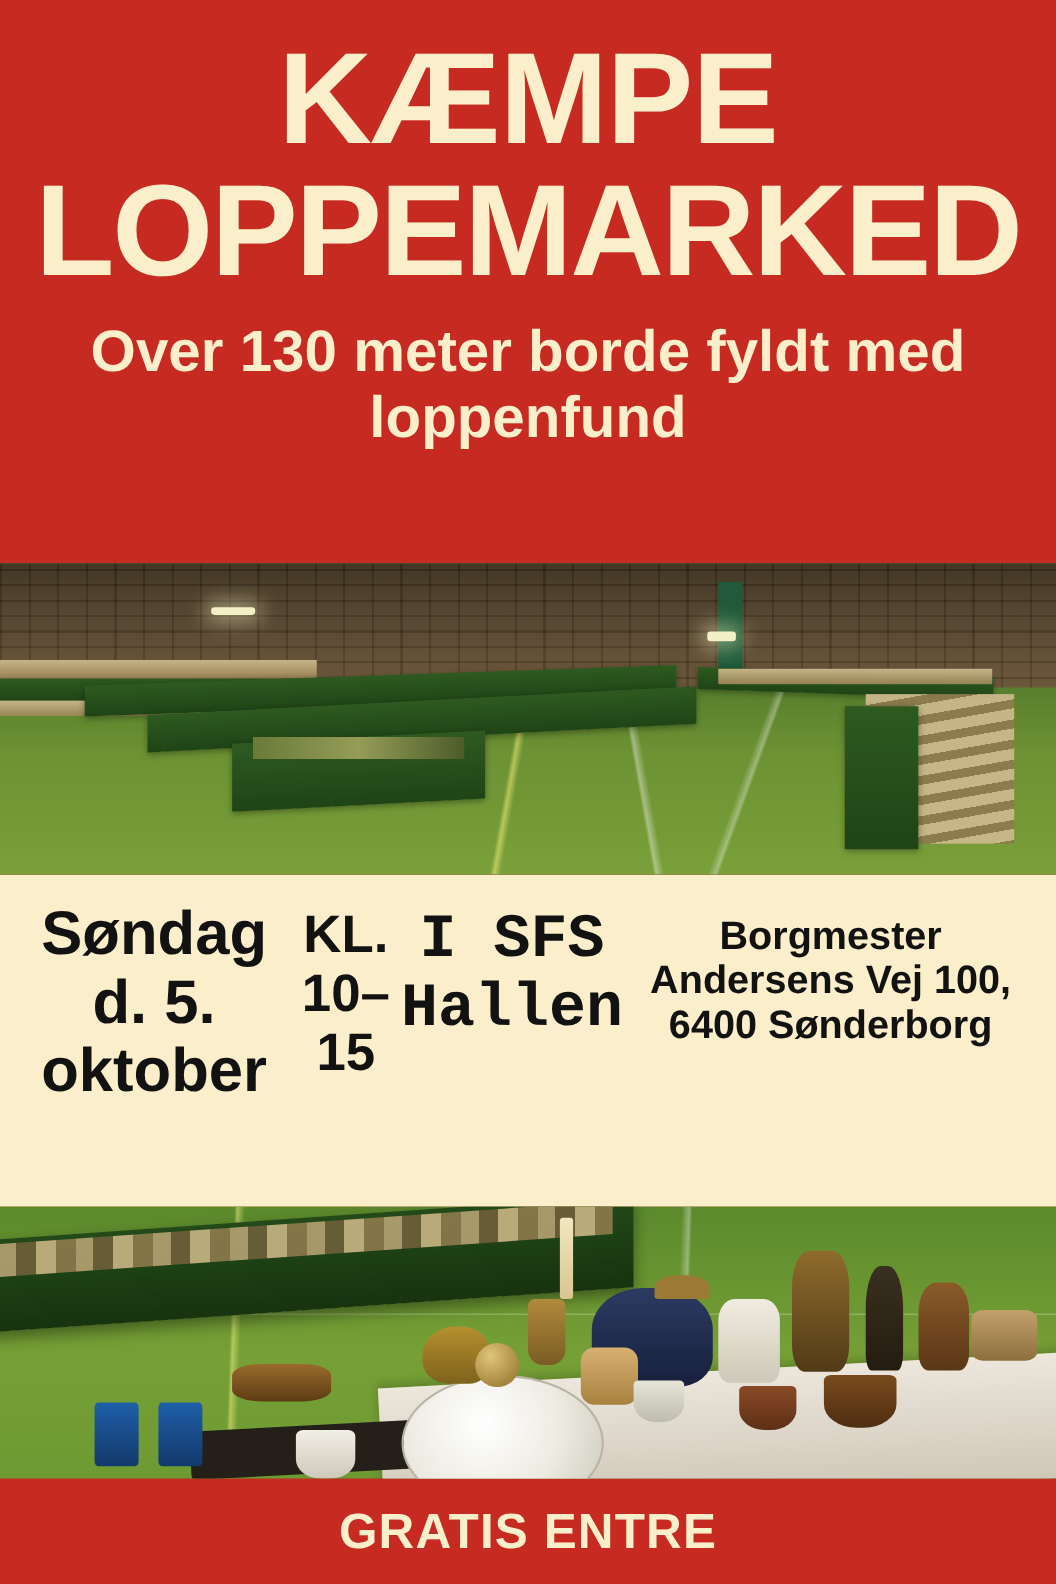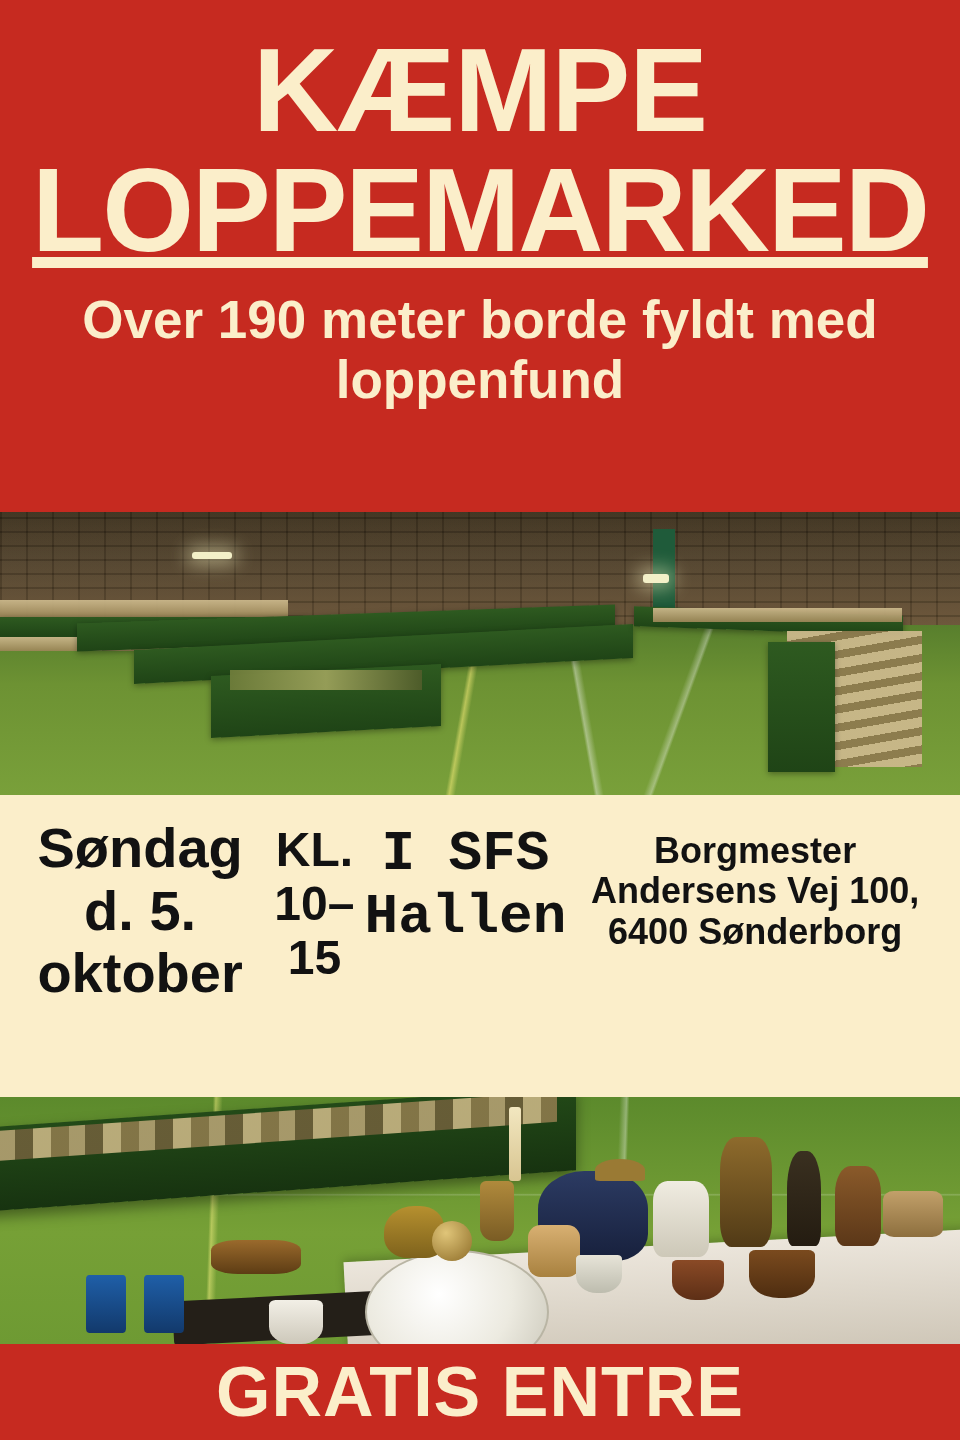--- a/index.html
+++ b/index.html
@@ -42,21 +42,20 @@
     text-transform: uppercase;
   }
   .title-line-1 {
     font-size: 118px;
     margin-top: 6px;
   }
   .title-line-2 {
     font-size: 118px;
     margin-top: 8px;
     letter-spacing: -2px;
-    text-decoration: underline;
   }
   .subtitle {
     color: #fbeeca;
     font-weight: bold;
     font-size: 53px;
     line-height: 1.12;
     margin-top: 24px;
     padding: 0 40px;
   }
 
@@ -217,34 +216,34 @@
   .footer {
     background: #c62a20;
     height: 96px;
     display: flex;
     align-items: center;
     justify-content: center;
   }
   .footer-text {
     color: #fbeeca;
     font-weight: bold;
-    font-size: 70px;
+    font-size: 45px;
     letter-spacing: 1px;
     text-transform: uppercase;
   }
 </style>
 </head>
 <body>
 
 <div class="poster">
 
   <div class="header">
     <div class="title-line-1">KÆMPE</div>
     <div class="title-line-2">LOPPEMARKED</div>
-    <div class="subtitle">Over 190 meter borde fyldt med loppenfund</div>
+    <div class="subtitle">Over 130 meter borde fyldt med loppenfund</div>
   </div>
 
   <div class="photo-hall">
     <div class="wall"></div>
     <div class="door" style="left:68%;top:6%;width:22px;height:34%;"></div>
     <div class="lamp" style="left:67%;top:22%;width:26px;height:9px;"></div>
     <div class="lamp" style="left:20%;top:14%;width:40px;height:7px;"></div>
     <div class="floor"></div>
     <div class="floor-lines"></div>
 

